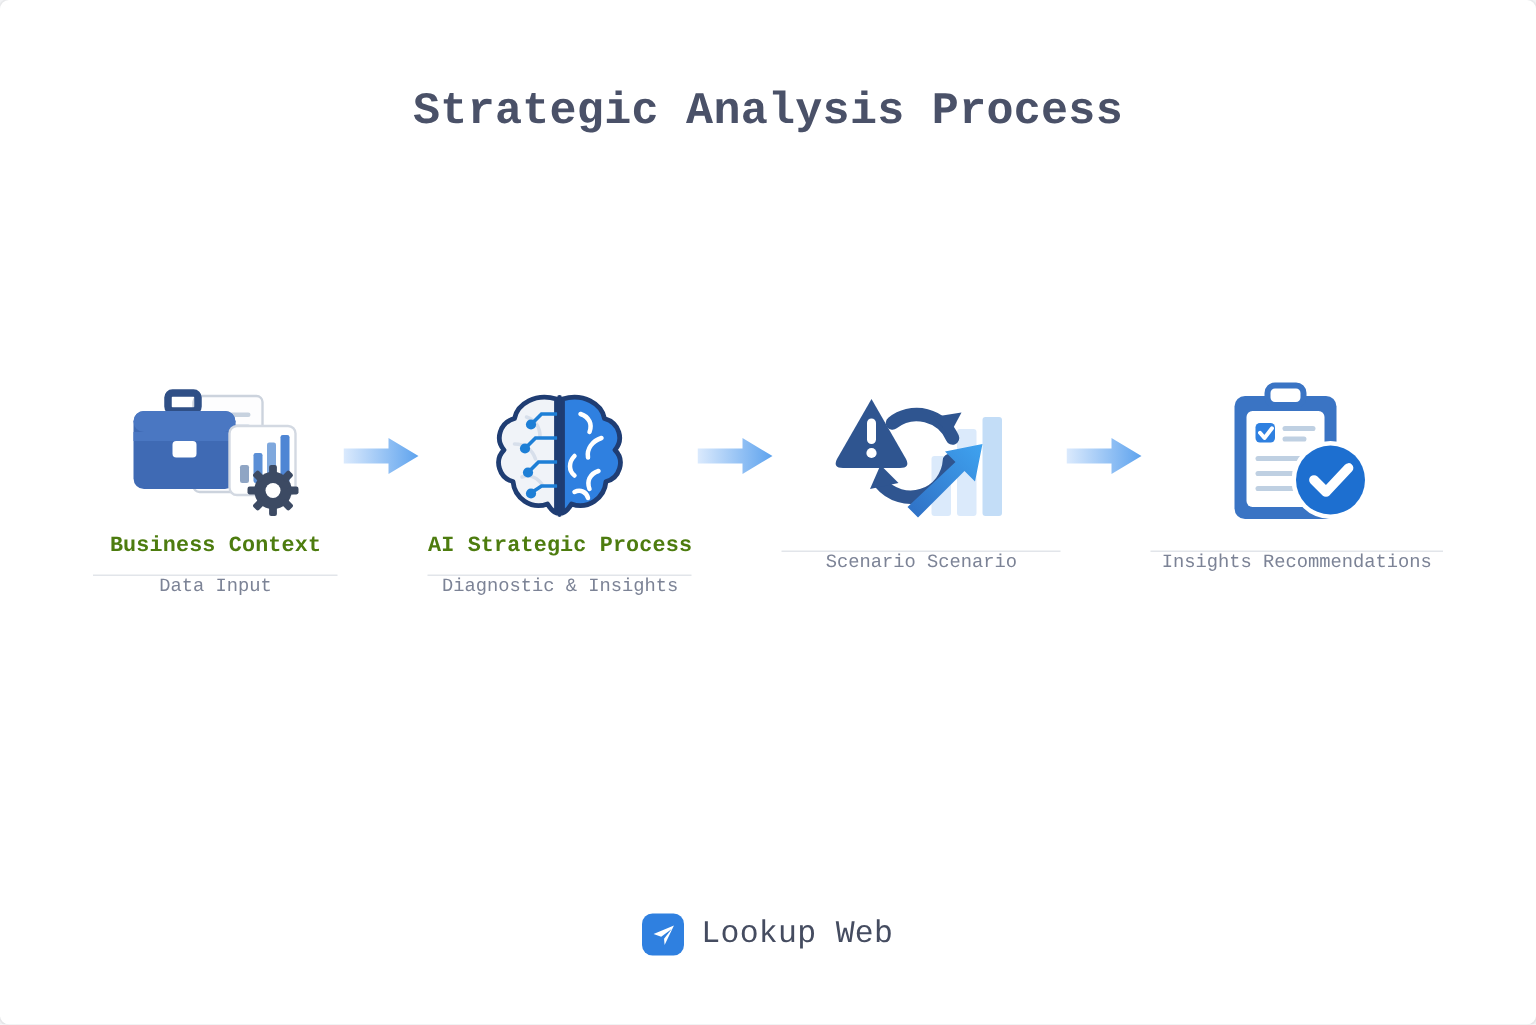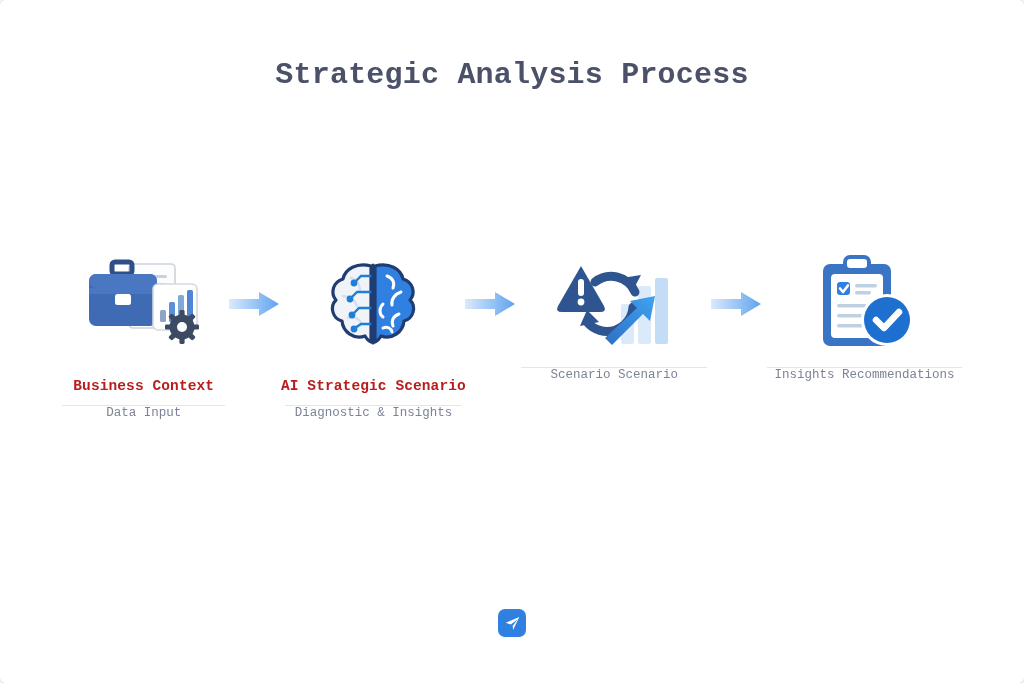--- a/index.html
+++ b/index.html
@@ -58,24 +58,23 @@
   .icon-box {
     width: 130px;
     height: 104px;
     position: relative;
     display: flex;
     align-items: center;
     justify-content: center;
   }
 
   .step-title {
-    margin-top: 22px;
     font-size: 14.5px;
     font-weight: bold;
-    color: #b91c1c;
+    color: #4d7c0f;
     text-align: center;
     white-space: nowrap;
     letter-spacing: 0.1px;
   }
 
   .divider {
     margin-top: 11px;
     width: 100%;
     height: 1px;
     background: #e2e5ea;
@@ -233,21 +232,21 @@
             <path d="M66 24 C72 26 74 31 72 36"></path>
             <path d="M80 40 C74 42 70 47 71 53"></path>
             <path d="M62 52 C58 56 58 62 62 65"></path>
             <path d="M78 62 C72 64 70 69 72 74"></path>
             <path d="M62 76 C66 74 70 76 71 80"></path>
           </g>
 
           <path d="M52 13 V91" stroke="#1f3d73" stroke-width="3.2" stroke-linecap="round"></path>
         </svg>
       </div>
-      <div class="step-title">AI Strategic Scenario</div>
+      <div class="step-title">AI Strategic Process</div>
       <div class="divider"></div>
       <div class="step-sub">Diagnostic &amp; Insights</div>
     </div>
 
     <div class="connector">
       <svg width="52" height="26" viewBox="0 0 52 26" aria-hidden="true">
         <defs>
           <linearGradient id="agrad2" x1="0" y1="0" x2="1" y2="0">
             <stop offset="0%" stop-color="#dbeafd"></stop>
             <stop offset="100%" stop-color="#5ea3ee"></stop>
@@ -338,15 +337,16 @@
     </div>
 
   </div>
 
   <div class="footer">
     <span class="logo-mark">
       <svg width="17" height="17" viewBox="0 0 18 18" aria-hidden="true">
         <path d="M16.2 2.2 L1.8 8.1 L7.2 10.1 L14.6 4.6 L9.2 11.4 L9.6 15.8 Z" fill="#ffffff"></path>
       </svg>
     </span>
+    <span class="logo-text">Lookup Web</span>
   </div>
 
 </div>
 
 </body></html>

